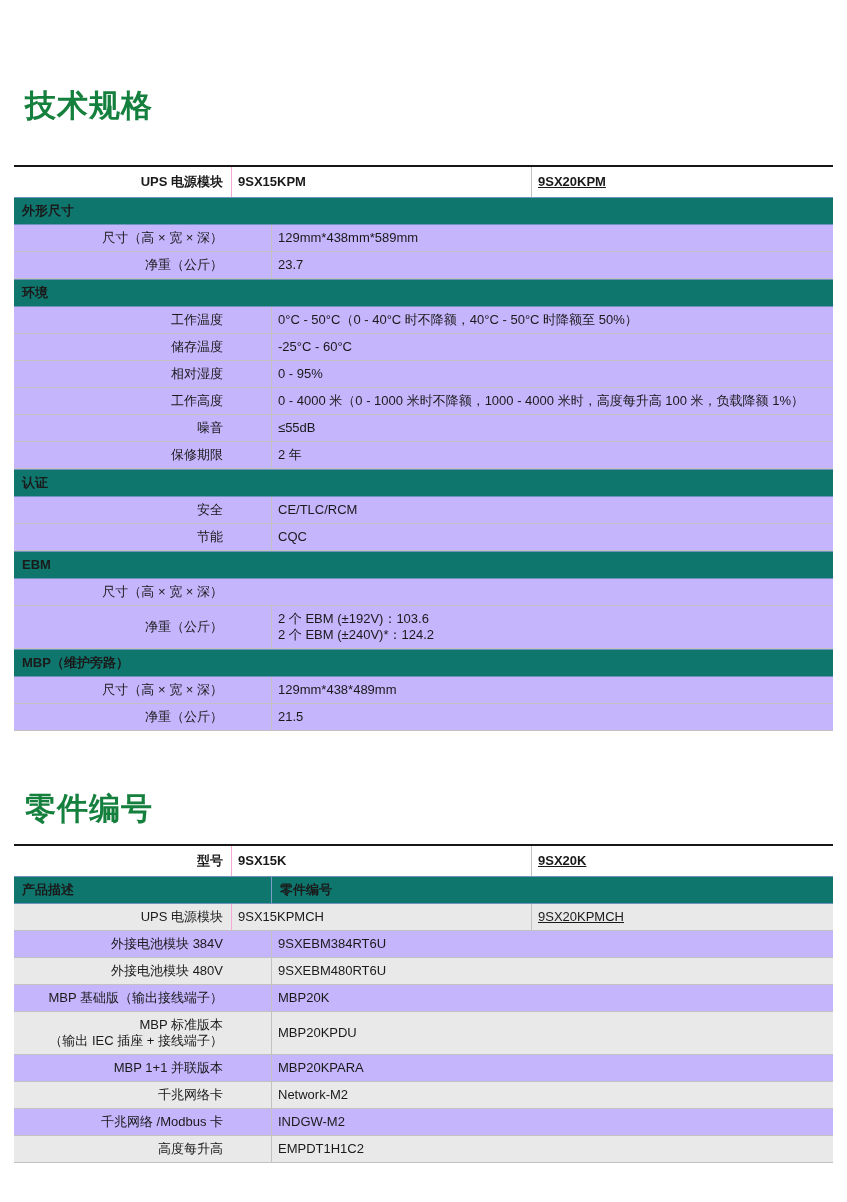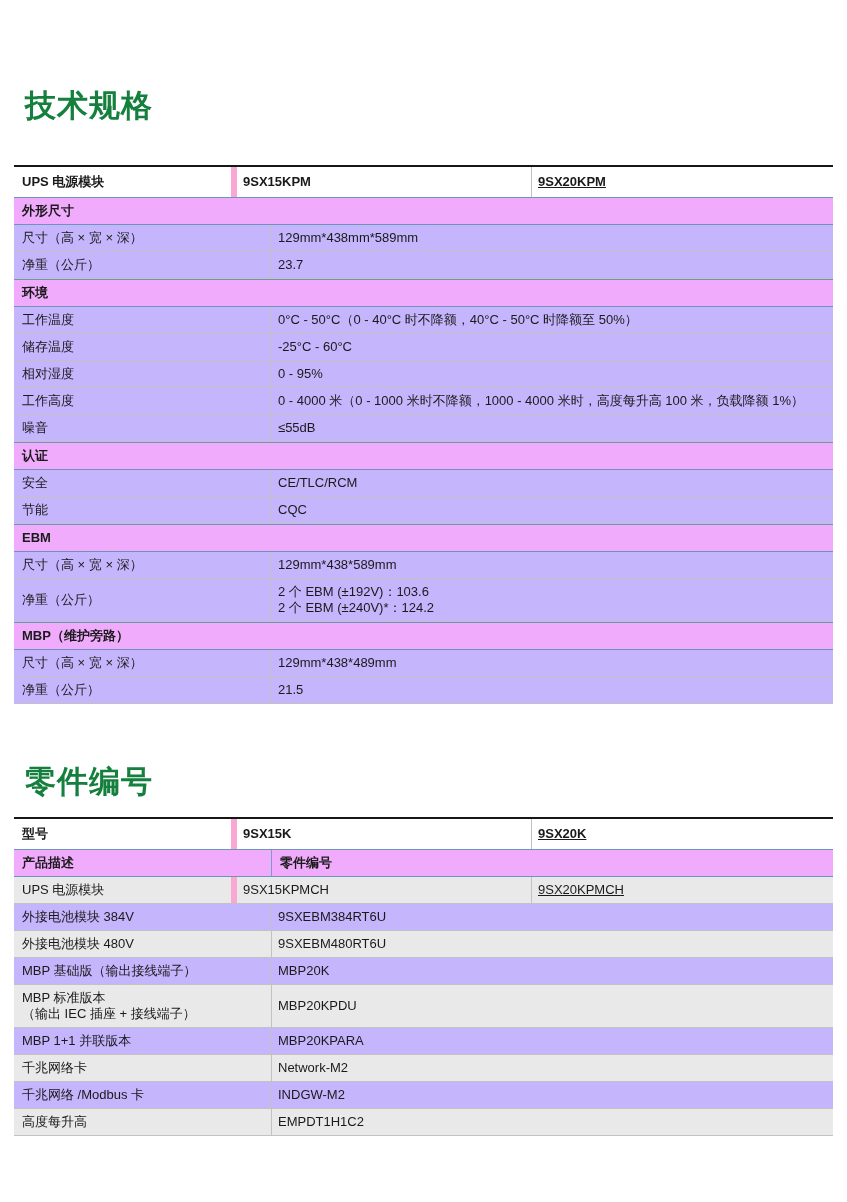--- a/index.html
+++ b/index.html
@@ -17,27 +17,27 @@
   }
   .title1 { margin-top: 88px; margin-bottom: 41px; }
   .title2 { margin-top: 60px; margin-bottom: 17px; }
 
   .spec-table, .parts-table { border-top: 2px solid #161616; width: 819px; }
 
   .row { display: flex; align-items: center; min-height: 27px; box-sizing: border-box; }
   .row.data { border-bottom: 1px solid #c2c2c2; background: #c4b5fd; }
   .row.thead { min-height: 30px; font-weight: 700; }
 
-  .c1 { width: 217px; flex: none; padding: 5px 8px; box-sizing: border-box; white-space: pre-line; line-height: 16px; }
-  .c2 { width: 300px; flex: none; padding: 5px 6px; box-sizing: border-box; border-left: 6px solid #f9a8d4; align-self: stretch; display: flex; align-items: center; line-height: 16px; }
+  .c1 { width: 217px; flex: none; padding: 5px 8px; box-sizing: border-box; white-space: pre-line; line-height: 16px; text-align: right; }
+  .c2 { width: 300px; flex: none; padding: 5px 6px; box-sizing: border-box; border-left: 1px solid #f9a8d4; align-self: stretch; display: flex; align-items: center; line-height: 16px; }
   .c3 { flex: 1; padding: 5px 6px; border-left: 1px solid #c2c2c2; align-self: stretch; display: flex; align-items: center; line-height: 16px; text-decoration: underline; }
   .cRest { flex: 1; padding: 5px 6px; border-left: 1px solid #c2c2c2; align-self: stretch; display: flex; align-items: center; white-space: pre-line; line-height: 16px; margin-left: 40px; }
 
   .band {
-    background: #f0abfc;
+    background: #0f766e;
     border-top: 1px solid #6f93bb;
     border-bottom: 1px solid #6f93bb;
     font-weight: 700;
   }
   .band .band-label { padding: 5px 8px; line-height: 16px; }
   .band .c1 { align-self: stretch; display: flex; align-items: center; }
   .band .cRest { border-left: 1px solid #7b9cc4; }
 
   .parts-table .row.shade { background: #e9e9e9; }
 </style>
@@ -82,37 +82,40 @@
           <div class="cRest">0 - 95%</div>
         </div>
         <div class="row data">
           <div class="c1">工作高度</div>
           <div class="cRest">0 - 4000 米（0 - 1000 米时不降额，1000 - 4000 米时，高度每升高 100 米，负载降额 1%）</div>
         </div>
         <div class="row data">
           <div class="c1">噪音</div>
           <div class="cRest">≤55dB</div>
         </div>
+        <div class="row data">
+          <div class="c1">保修期限</div>
+          <div class="cRest">2 年</div>
+        </div>
         <div class="row band">
           <div class="band-label">认证</div>
         </div>
         <div class="row data">
           <div class="c1">安全</div>
           <div class="cRest">CE/TLC/RCM</div>
         </div>
         <div class="row data">
           <div class="c1">节能</div>
           <div class="cRest">CQC</div>
         </div>
         <div class="row band">
           <div class="band-label">EBM</div>
         </div>
         <div class="row data">
           <div class="c1">尺寸（高 × 宽 × 深）</div>
-          <div class="cRest">129mm*438*589mm</div>
         </div>
         <div class="row data">
           <div class="c1">净重（公斤）</div>
           <div class="cRest">2 个 EBM (±192V)：103.6
 2 个 EBM (±240V)*：124.2</div>
         </div>
         <div class="row band">
           <div class="band-label">MBP（维护旁路）</div>
         </div>
         <div class="row data">

